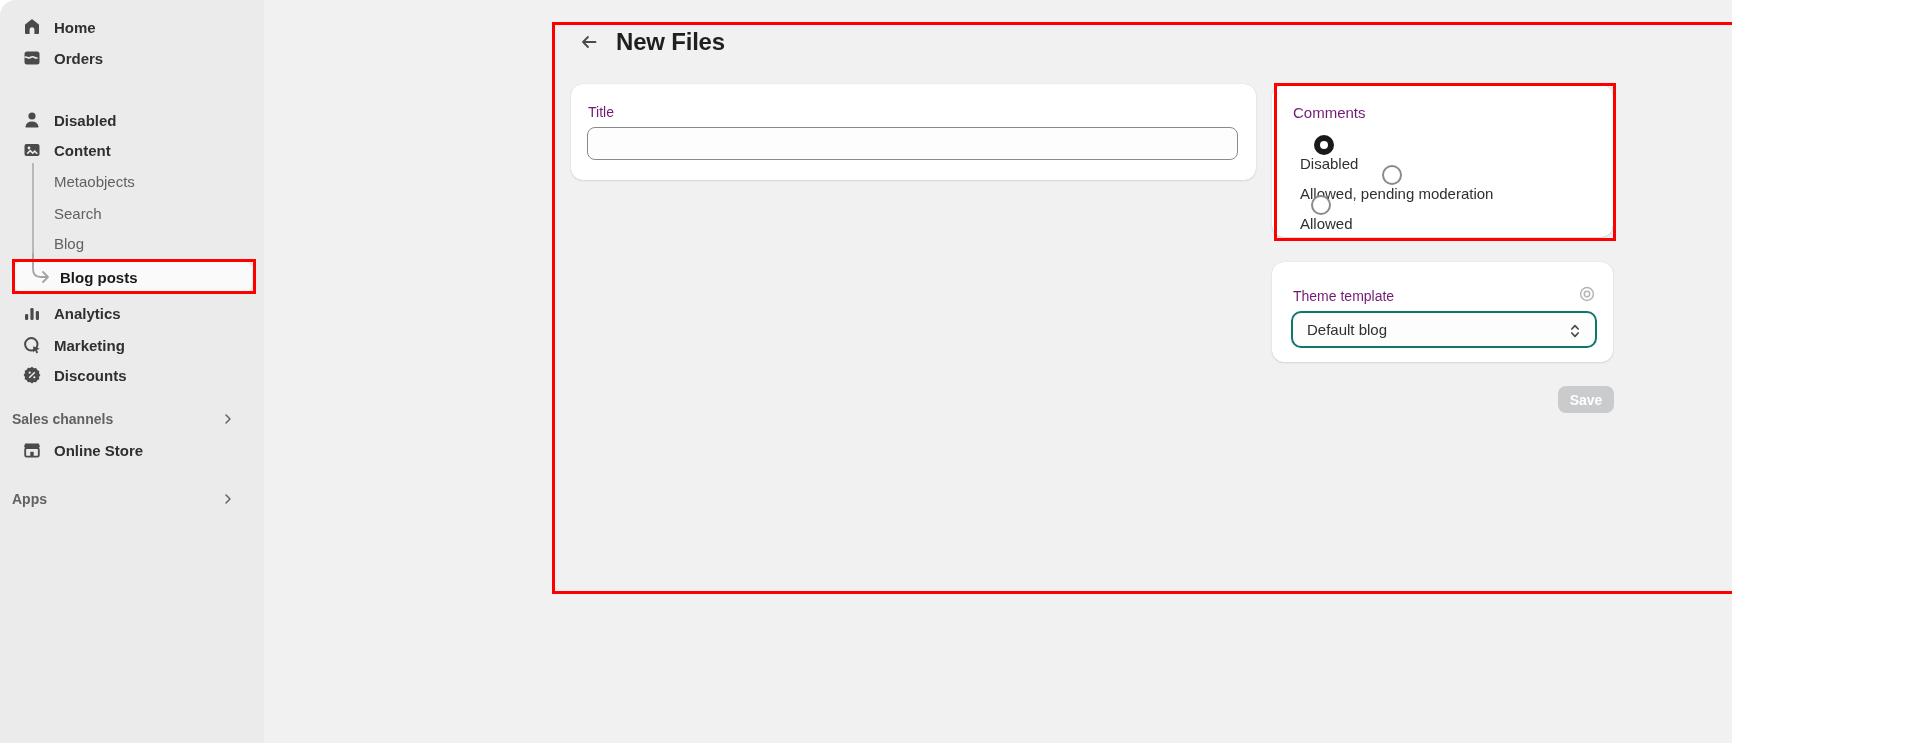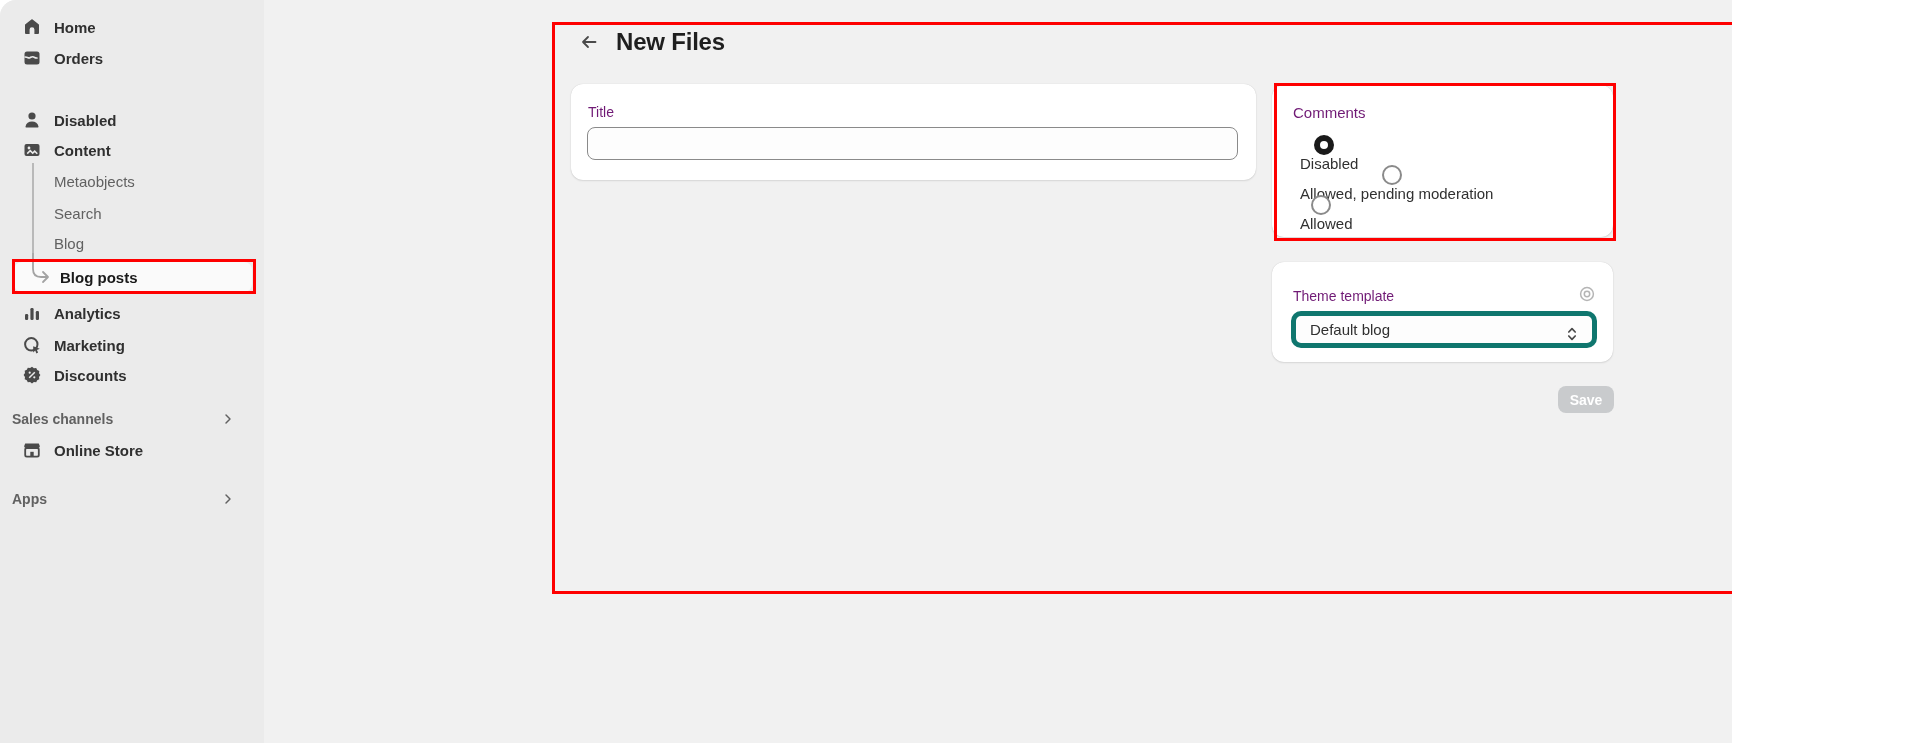--- a/index.html
+++ b/index.html
@@ -45,21 +45,21 @@
   .icon-btn { position:absolute; width:28px; height:28px; display:flex; align-items:center; justify-content:center; cursor:pointer; border-radius:6px; }
 
   .comments-card { left:1008px; top:85px; width:341px; height:152px; }
   .radio-row { position:absolute; left:18px; height:24px; display:flex; align-items:center; cursor:pointer;flex-direction:column; }
   .radio { width:20px; height:20px; border-radius:50%; border:2px solid #8a8a8a; background:#ffffff; flex:0 0 auto; }
   .radio.selected { border:6.5px solid #1a1a1a; }
   .radio-label { margin-left:10px; font-size:15px; color:#303030; white-space:nowrap; }
 
   .theme-card { left:1008px; top:262px; width:341px; height:100px; }
   .select { position:absolute; left:19px; top:49px; width:306px; height:37px;
-    border:5px solid #0f766e; border-radius:10px; background:#fdfdfd; display:flex;
+    border:2px solid #0f766e; border-radius:10px; background:#fdfdfd; display:flex;
     align-items:center; cursor:pointer; }
   .select .sel-val { margin-left:14px; font-size:15px; color:#303030; }
   .select .sel-chev { position:absolute; right:10px; top:8px; }
 
   .save-btn { position:absolute; left:1294px; top:386px; width:56px; height:27px;
     background:#c9cbcd; border:none; border-radius:8px; color:#ffffff; font-size:14px;
     font-weight:700; font-family:"Liberation Sans", sans-serif; cursor:not-allowed; }
 </style>
 </head>
 <body>

